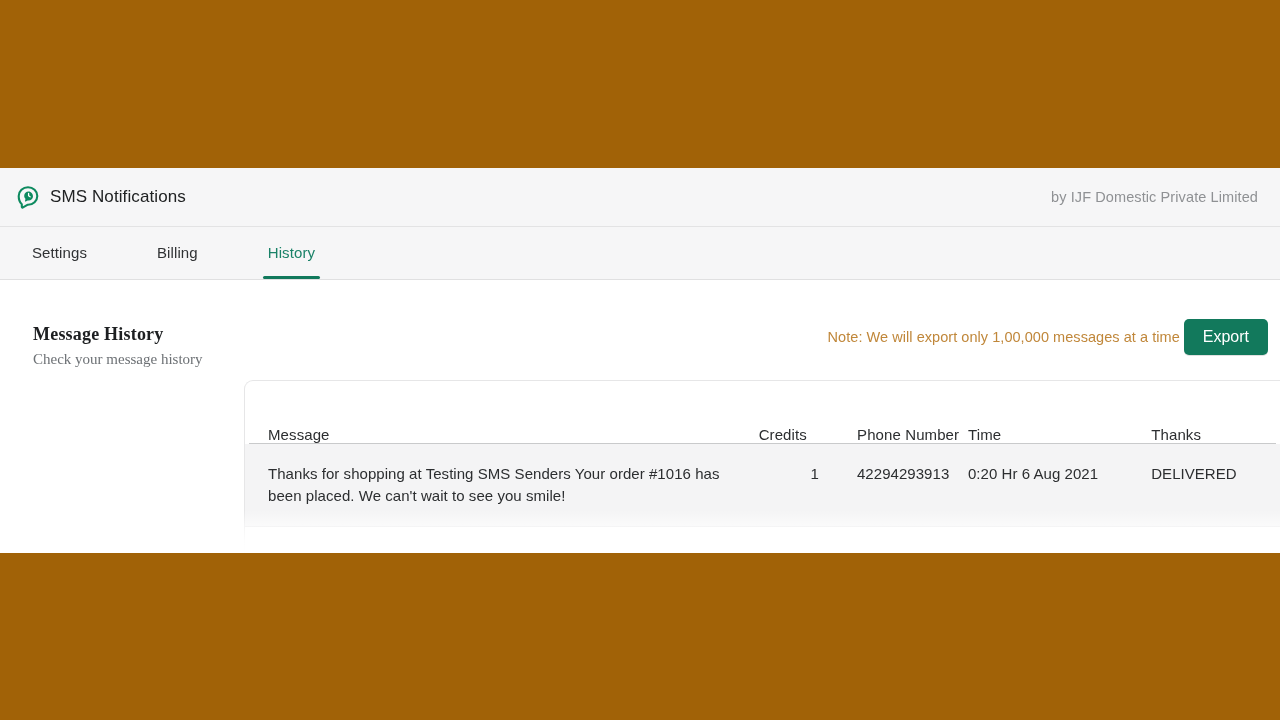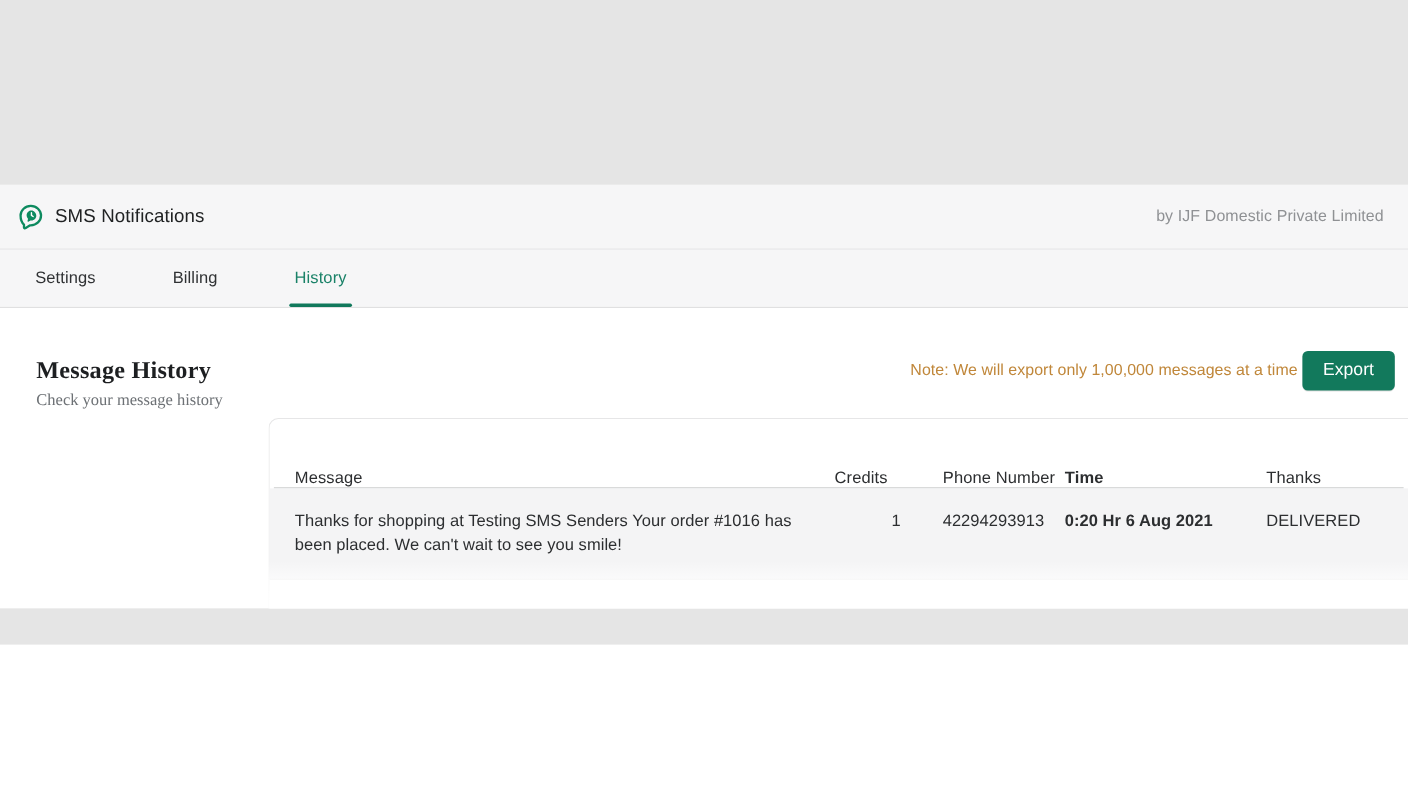--- a/index.html
+++ b/index.html
@@ -15,22 +15,22 @@
     font-family: "Liberation Sans", sans-serif;
     -webkit-font-smoothing: antialiased;
   }
 
   
   .screen {
     position: absolute;
     left: 0;
     top: 0;
     width: 1280px;
-    height: 586px;
-    background: #e5e5e5;
+    height: 720px;
+    background: #a16207;
   }
 
   .app-window {
     position: absolute;
     left: 0;
     top: 168px;
     width: 1280px;
     height: 385px;
     background: #ffffff;
     overflow: hidden;
@@ -118,21 +118,21 @@
 
   .section-heading {
     position: absolute;
     left: 33px;
     top: 43px;
     width: 200px;
   }
   .section-title {
     font-family: "Liberation Serif", serif;
     font-weight: bold;
-    font-size: 22px;
+    font-size: 18px;
     color: #1d1f21;
     line-height: 1.25;
     margin: 0;
     letter-spacing: .2px;
   }
   .section-sub {
     font-family: "Liberation Serif", serif;
     font-size: 15px;
     color: #6d7175;
     margin: 4px 0 0 0;
@@ -225,21 +225,21 @@
   }
   .trow + .trow {
     border-top: 1px solid #e6e6e7;
     background: #ffffff;
   }
 
   
   .col-message { width: 470px; padding-right: 12px; box-sizing: border-box; }
   .col-credits { width: 86px; text-align: right; padding-right: 0; box-sizing: border-box; }
   .col-phone   { width: 150px; padding-left: 38px; box-sizing: border-box; }
-  .col-time    { width: 185px; box-sizing: border-box; font-weight: bold; }
+  .col-time    { width: 185px; box-sizing: border-box; }
   .col-status  { width: 130px; box-sizing: border-box; }
   .thead .col-credits { text-align: left; padding-left: 25px; }
 </style>
 </head>
 <body>
 
 <div class="screen">
 
   <div class="app-window">
 

